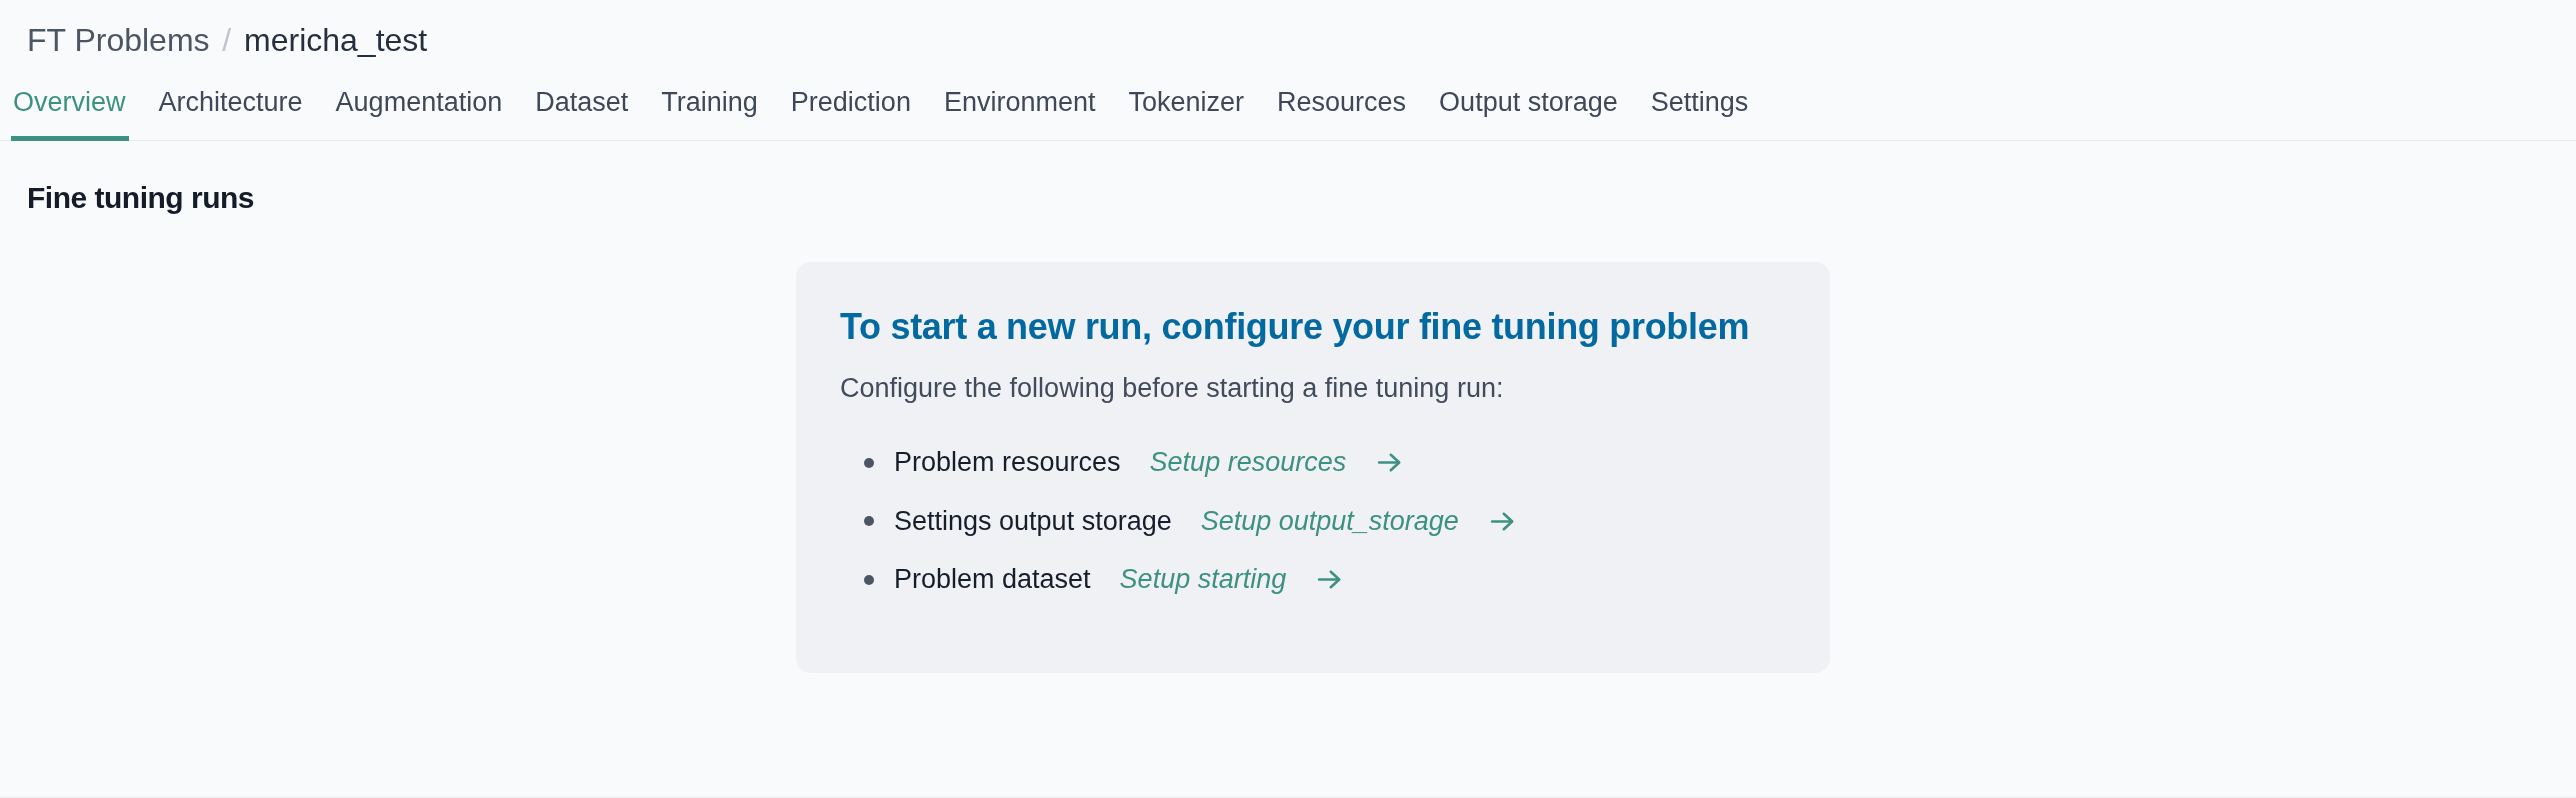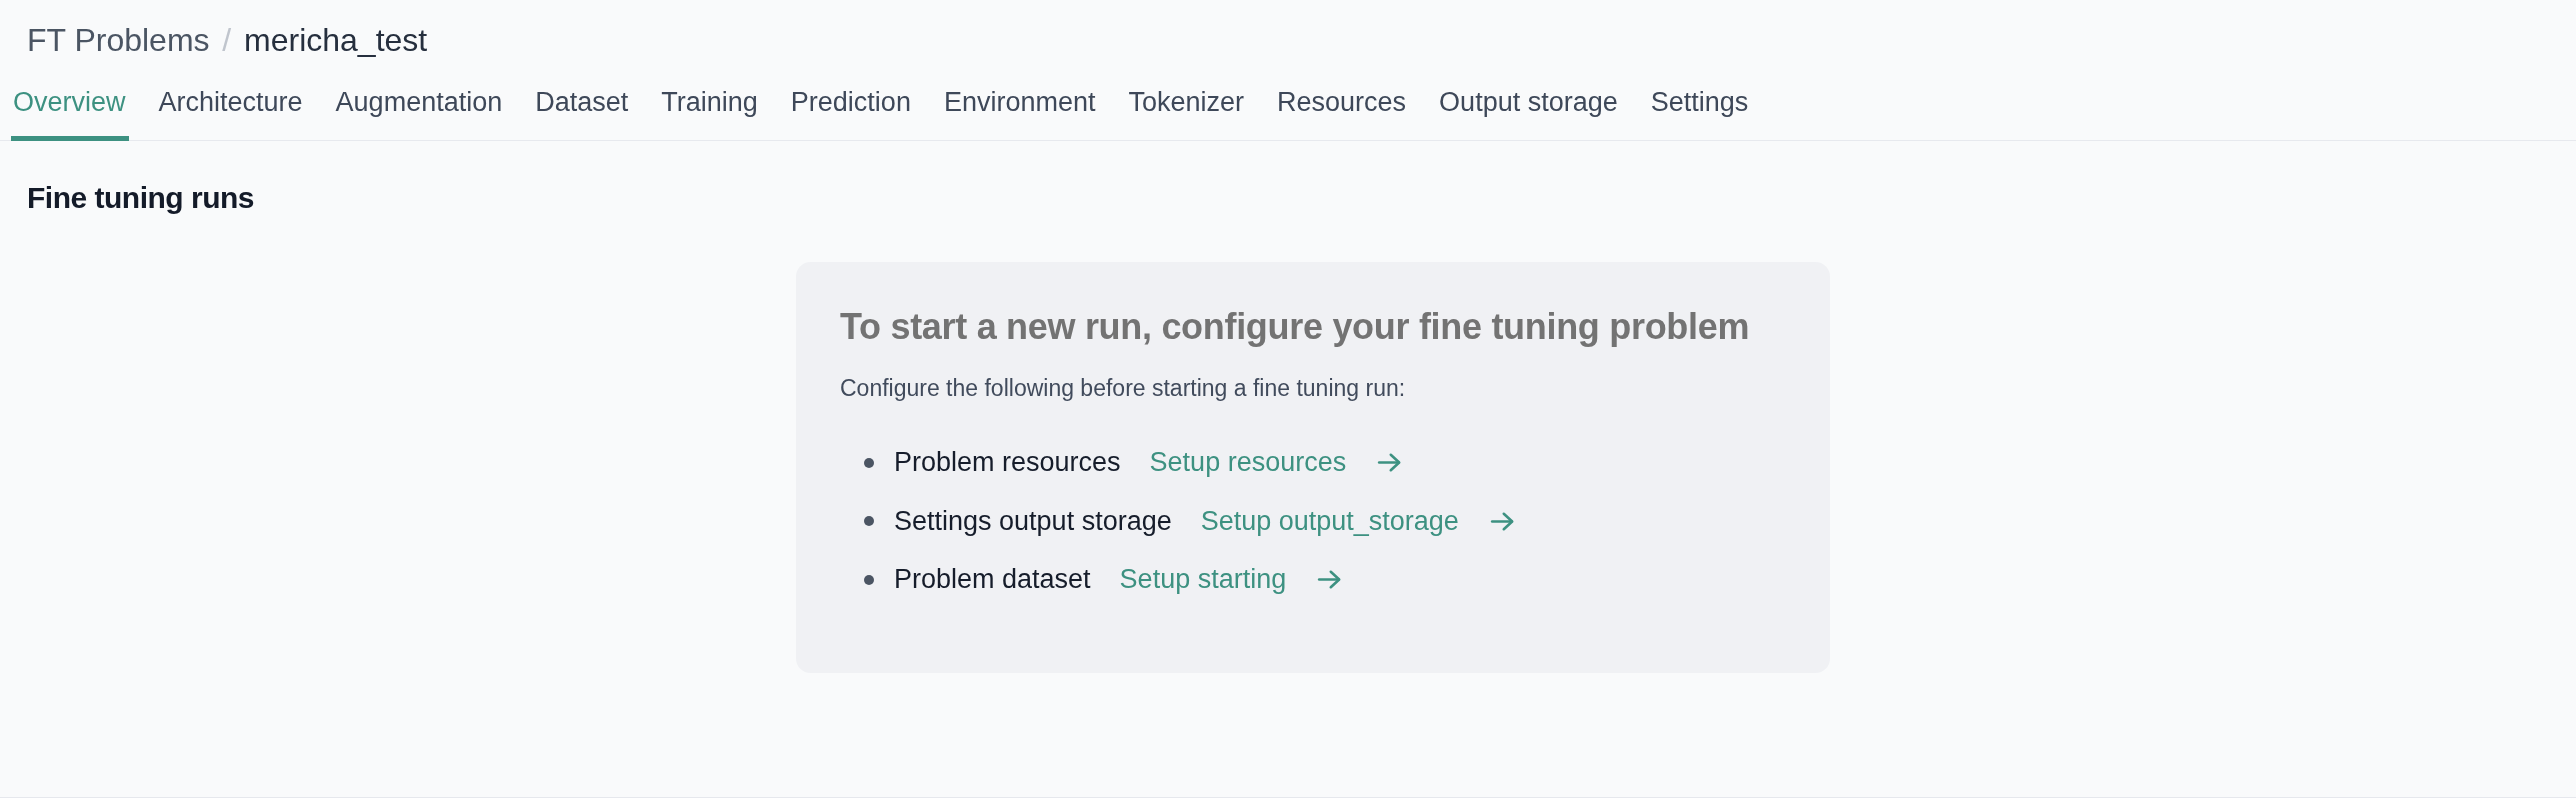--- a/index.html
+++ b/index.html
@@ -70,27 +70,27 @@
     margin-left: 796px;
     width: 1034px;
     background: #f0f1f4;
     border-radius: 14.6px;
     padding: 42px 44px 71px 44px;
   }
   .card-title {
     font-size: 36px;
     line-height: 46px;
     font-weight: 700;
-    color: #737373;
+    color: #0369a1;
     letter-spacing: -0.3px;
     white-space: nowrap;
   }
   .card-subtitle {
     margin-top: 22px;
-    font-size: 23px;
+    font-size: 27px;
     line-height: 33px;
     color: #414b5c;
   }
   .setup-list {
     list-style: none;
     margin-top: 36px;
     padding-left: 24px;
   }
   .setup-item {
     display: flex;
@@ -116,20 +116,21 @@
   }
   .setup-link {
     display: inline-flex;
     align-items: center;
     gap: 28px;
     font-size: 27px;
     color: #3d9181;
     cursor: pointer;
     text-decoration: none;
     white-space: nowrap;
+    font-style: italic;
   }
   .arrow-icon { display: inline-block; width: 31px; height: 31px; }
   .arrow-icon svg { display: block; width: 100%; height: 100%; }
 
   
   .bottom-edge {
     position: absolute;
     left: 0; right: 0; bottom: 0;
     height: 1.8px;
     background: #e6e8ed;

